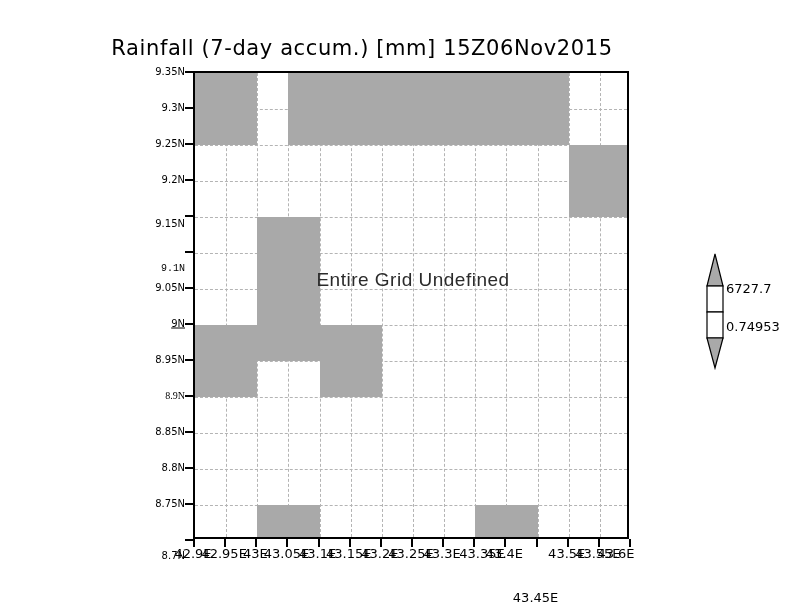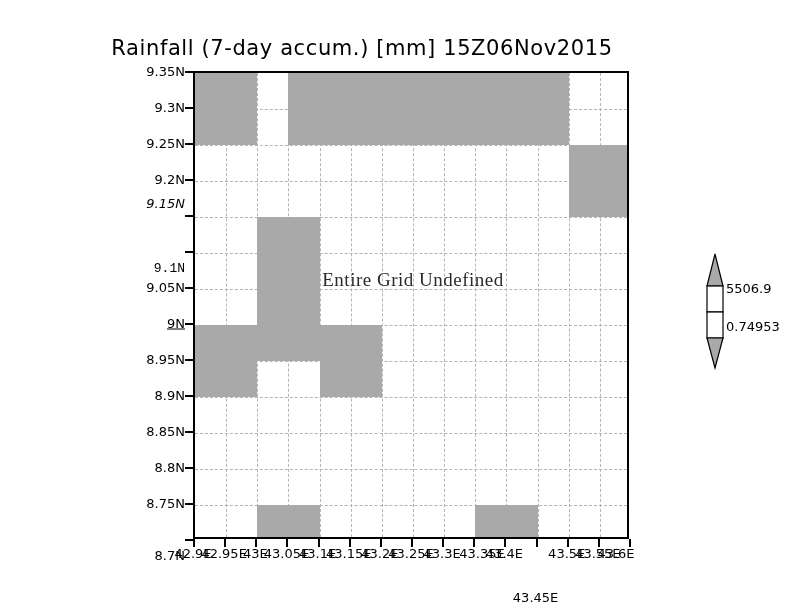--- a/index.html
+++ b/index.html
@@ -68,33 +68,33 @@
     border-top: 1px dashed #b4b4b4;
     left: 0;
     width: 100%;
   }
   .undefined-text {
     position: absolute;
     left: 0;
     top: 196px;
     width: 436px;
     text-align: center;
-    font-family: Liberation Serif, serif;
+    font-family: Liberation Sans, sans-serif;
     font-size: 19px;
     color: #2b2b2b;
     white-space: pre;
     letter-spacing: 0.5px;
   }
   
   .ylab {
     position: absolute;
     right: 0;
     text-align: right;
     font-family: "DejaVu Sans", sans-serif;
-    font-size: 13px;
+    font-size: 10px;
     color: #000000;
     white-space: nowrap;
     transform: translateY(-50%);
   }
   #ylabels {
     position: absolute;
     left: 78px;
     top: 71px;
     width: 107px;
     height: 468px;
@@ -146,26 +146,26 @@
 
 <div id="figure">
 
   <div class="title">Rainfall (7-day accum.) [mm] 15Z06Nov2015</div>
 
   <div id="ylabels">
       <div class="ylab" style="top: 0px;">9.35N</div>
       <div class="ylab" style="top: 36px;">9.3N</div>
       <div class="ylab" style="top: 72px;">9.25N</div>
       <div class="ylab" style="top: 108px;">9.2N</div>
-      <div class="ylab" style="top: 132px; font-style: italic;">9.15N</div>
+      <div class="ylab" style="top: 152px;">9.15N</div>
       <div class="ylab" style="top: 197px; font-family: Liberation Mono, monospace;">9.1N</div>
       <div class="ylab" style="top: 216px;">9.05N</div>
       <div class="ylab" style="top: 252px; text-decoration: underline;">9N</div>
       <div class="ylab" style="top: 288px;">8.95N</div>
-      <div class="ylab" style="top: 324px;">8.9N</div>
+      <div class="ylab" style="top: 324px; font-family: Liberation Serif, serif;">8.9N</div>
       <div class="ylab" style="top: 360px;">8.85N</div>
       <div class="ylab" style="top: 396px;">8.8N</div>
       <div class="ylab" style="top: 432px;">8.75N</div>
       <div class="ylab" style="top: 484px;">8.7N</div>
     </div>
   <div id="yticks-holder">
       <div class="ytick" style="top: 71px;"></div>
       <div class="ytick" style="top: 107px;"></div>
       <div class="ytick" style="top: 143px;"></div>
       <div class="ytick" style="top: 179px;"></div>
@@ -264,16 +264,16 @@
     </div>
 
   <div id="colorbar">
     <svg id="cbar-svg" width="26" height="118" viewBox="0 0 26 118">
       <polygon points="13,2 21,34 5,34" fill="#a9a9a9" stroke="#000000" stroke-width="1.2"></polygon>
       <rect x="5" y="34" width="16" height="26" fill="#ffffff" stroke="#000000" stroke-width="1.2"></rect>
       <rect x="5" y="60" width="16" height="26" fill="#ffffff" stroke="#000000" stroke-width="1.2"></rect>
       <polygon points="13,116 21,86 5,86" fill="#a9a9a9" stroke="#000000" stroke-width="1.2"></polygon>
     </svg>
   </div>
-  <div class="cb-label" style="top:288px;">5506.9</div>
+  <div class="cb-label" style="top:288px;">6727.7</div>
   <div class="cb-label" style="top:326px;">0.74953</div>
 
 </div>
 
 </body></html>

